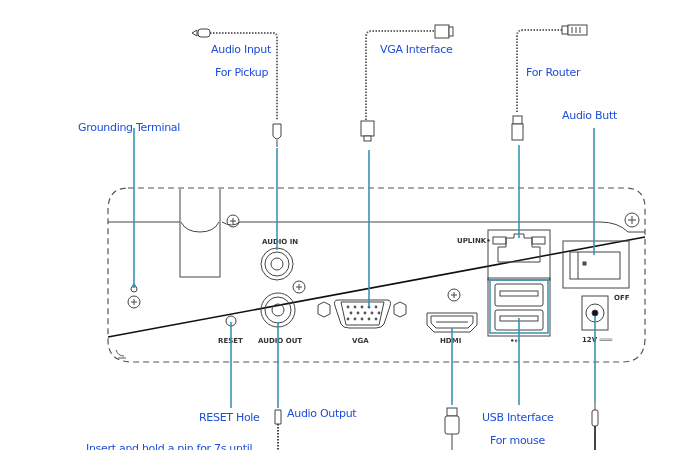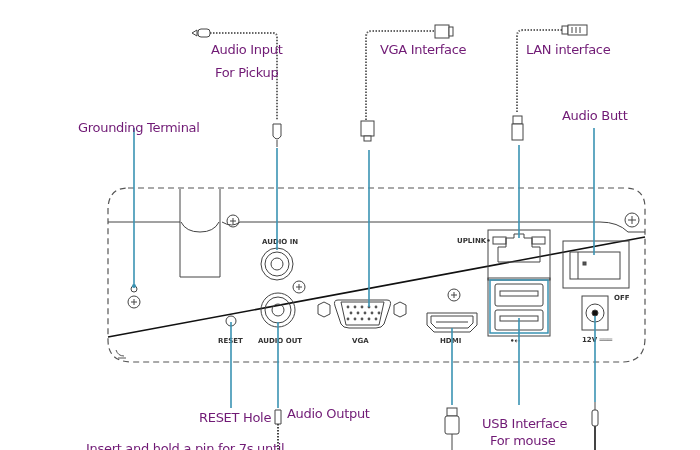--- a/index.html
+++ b/index.html
@@ -1,19 +1,19 @@
 <!DOCTYPE html>
 <html><head>
   <meta charset="utf-8">
   <style>
     html, body { margin: 0; padding: 0; background: #ffffff; }
     #stage { position: relative; width: 700px; height: 450px; overflow: hidden; background: #fff;
       font-family: "DejaVu Sans", sans-serif; color: #222; }
     svg { position: absolute; left: 0; top: 0; }
-    .label { position: absolute; font-size: 13px; line-height: 22px; color: #701a75; white-space: nowrap;
+    .label { position: absolute; font-size: 11px; line-height: 22px; color: #1d4ed8; white-space: nowrap;
       font-family: "DejaVu Sans", sans-serif; letter-spacing: -0.3px; }
     .port-text { font-family: "DejaVu Sans", sans-serif; font-weight: bold; font-size: 7px; fill: #333; }
   </style>
 </head>
 <body>
 
 <div id="stage">
 
   <svg width="700" height="450" viewBox="0 0 700 450">
 
@@ -180,27 +180,27 @@
       <rect x="592" y="410" width="6" height="16" rx="2"></rect>
       <line x1="595" y1="426" x2="595" y2="450" stroke-width="2"></line>
     </g>
   </svg>
 
   <div class="label" style="left:211px; top:39px;">Audio Input</div>
   <div class="label" style="left:215px; top:62px;">For Pickup</div>
 
   <div class="label" style="left:380px; top:39px;">VGA Interface</div>
 
-  <div class="label" style="left:526px; top:39px;">LAN interface</div>
+  <div class="label" style="left:526px; top:62px;">For Router</div>
 
   <div class="label" style="left:78px; top:105px;margin-top:12px;">Grounding Terminal</div>
 
   <div class="label" style="left:562px; top:105px;">Audio Butt</div>
 
   <div class="label" style="left:199px; top:407px;">RESET Hole</div>
   <div class="label" style="left:86px; top:438px;">Insert and hold a pin for 7s until</div>
 
   <div class="label" style="left:287px; top:403px;text-align:right;">Audio Output</div>
 
-  <div class="label" style="left:482px; top:407px;margin-top:6px;">USB Interface</div>
+  <div class="label" style="left:482px; top:407px;">USB Interface</div>
   <div class="label" style="left:490px; top:430px;">For mouse</div>
 
 </div>
 
 </body></html>

